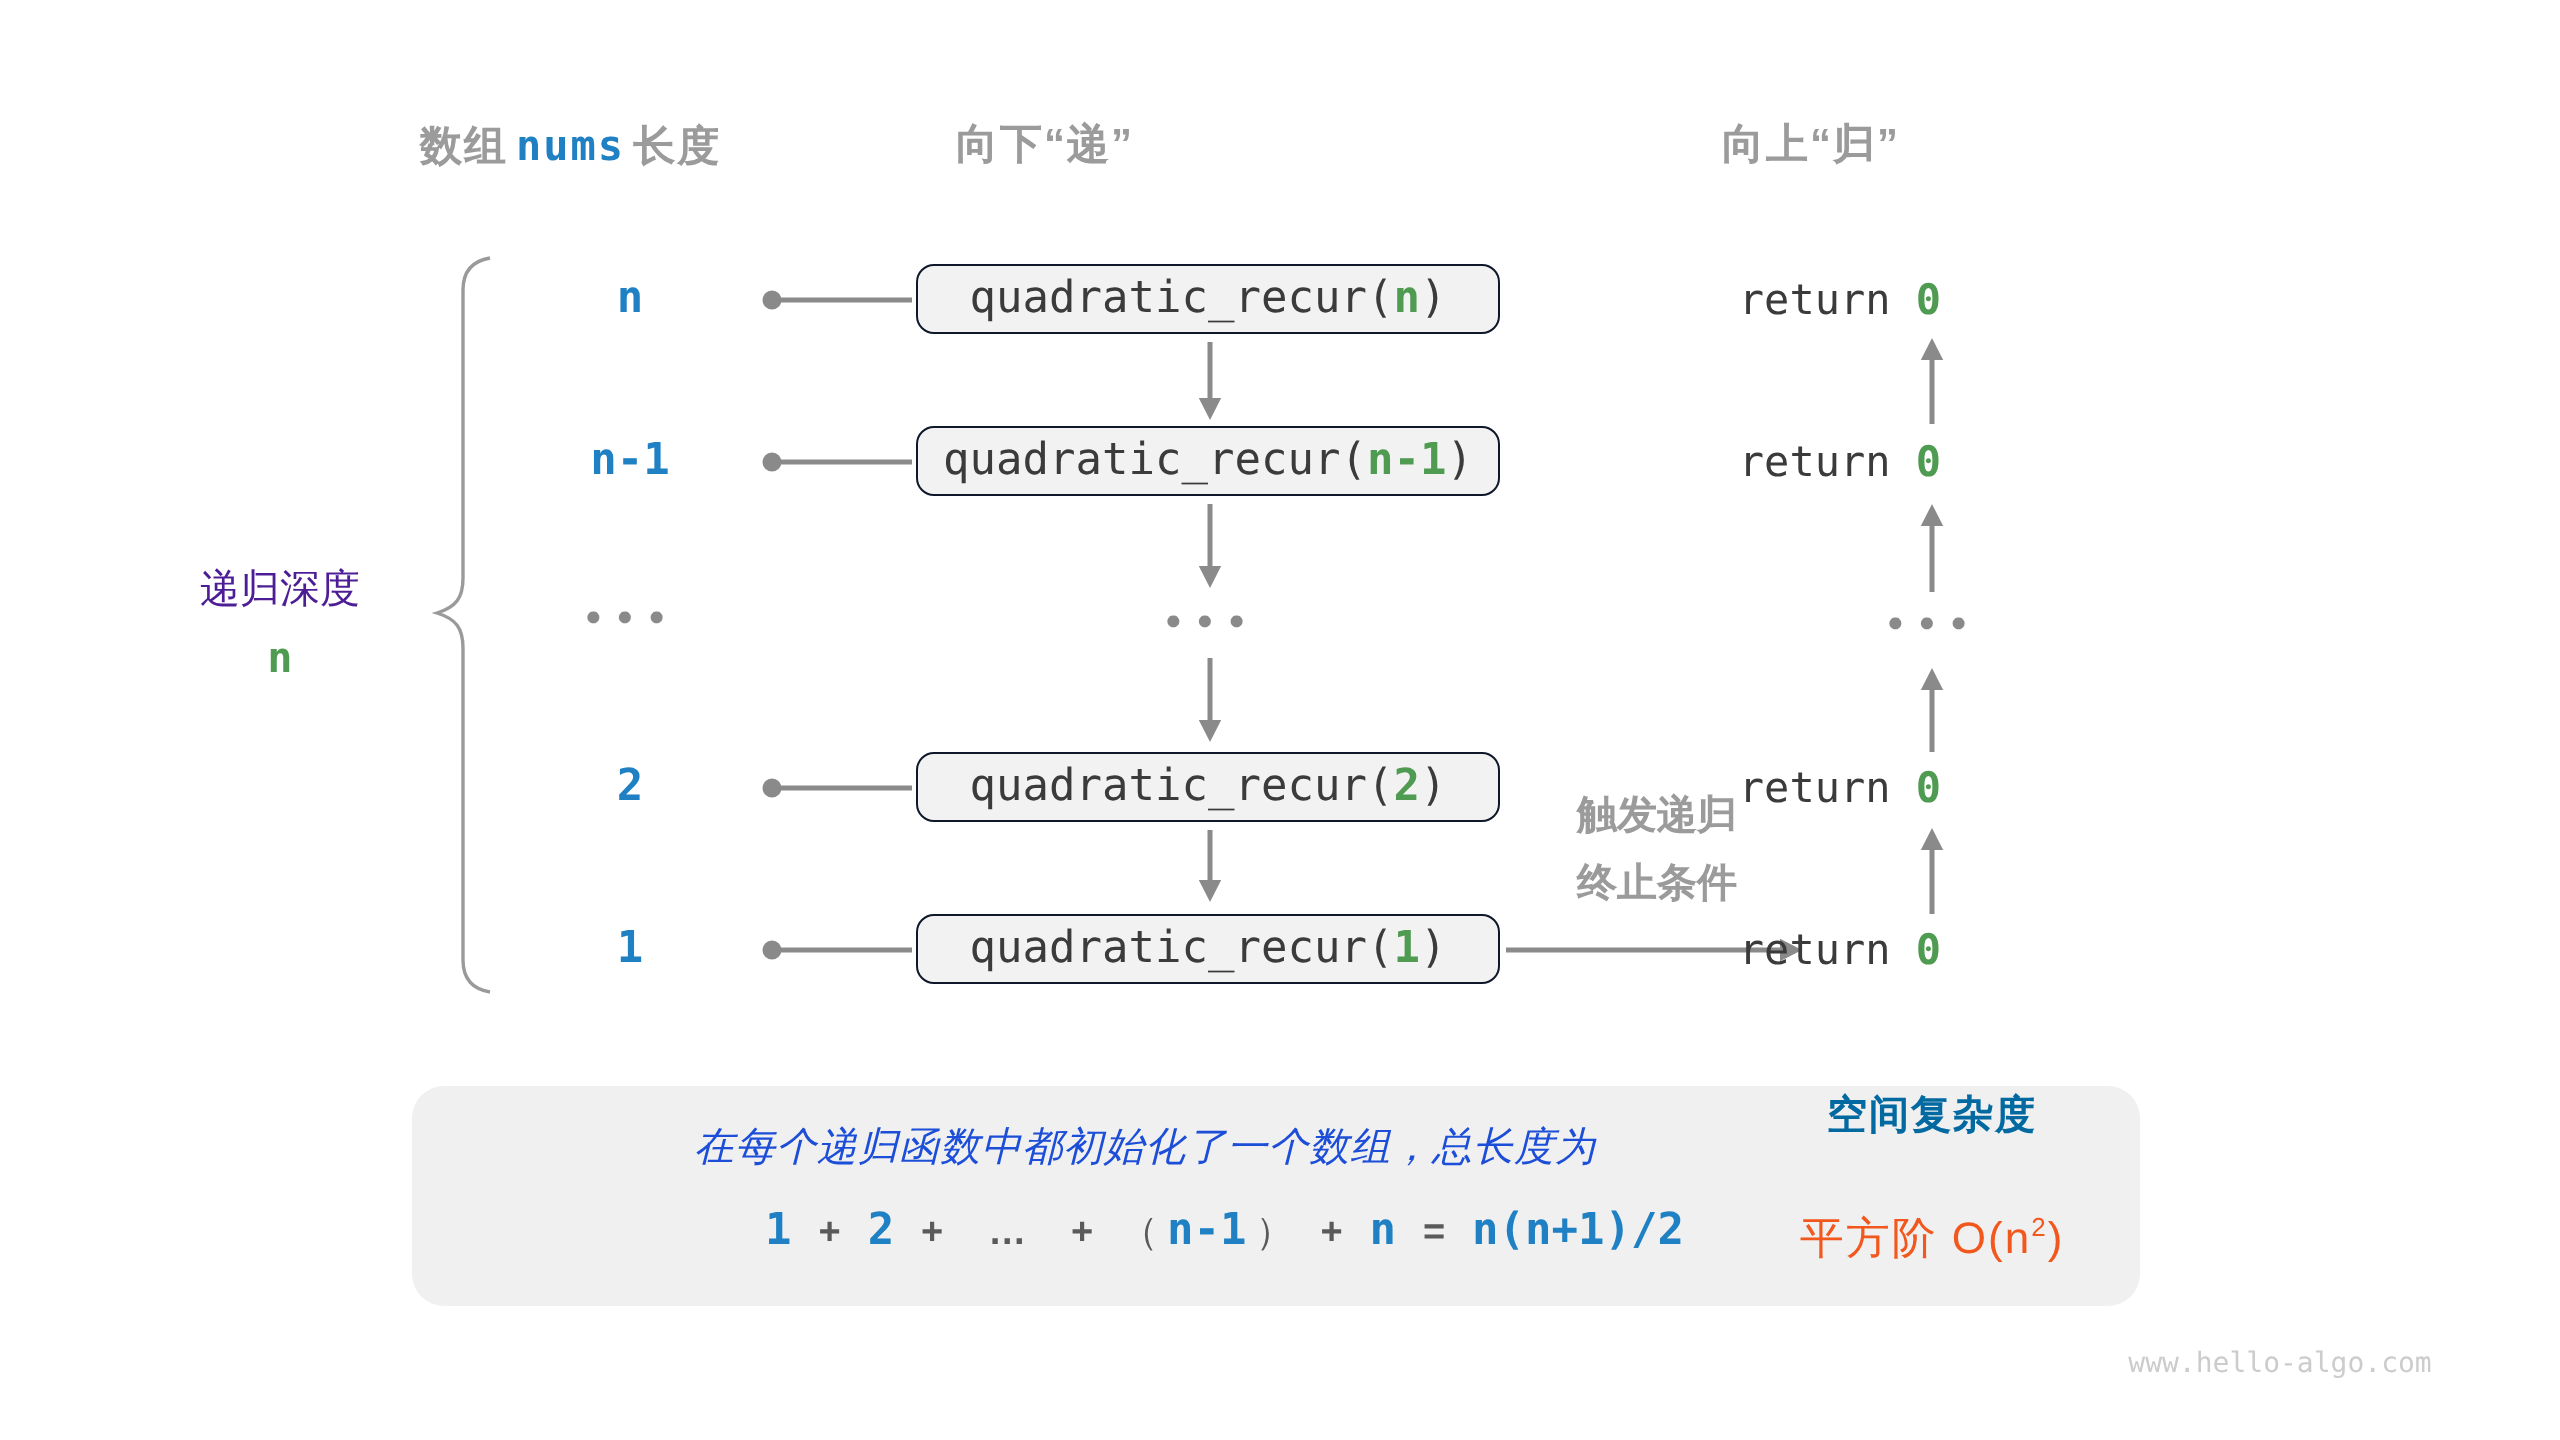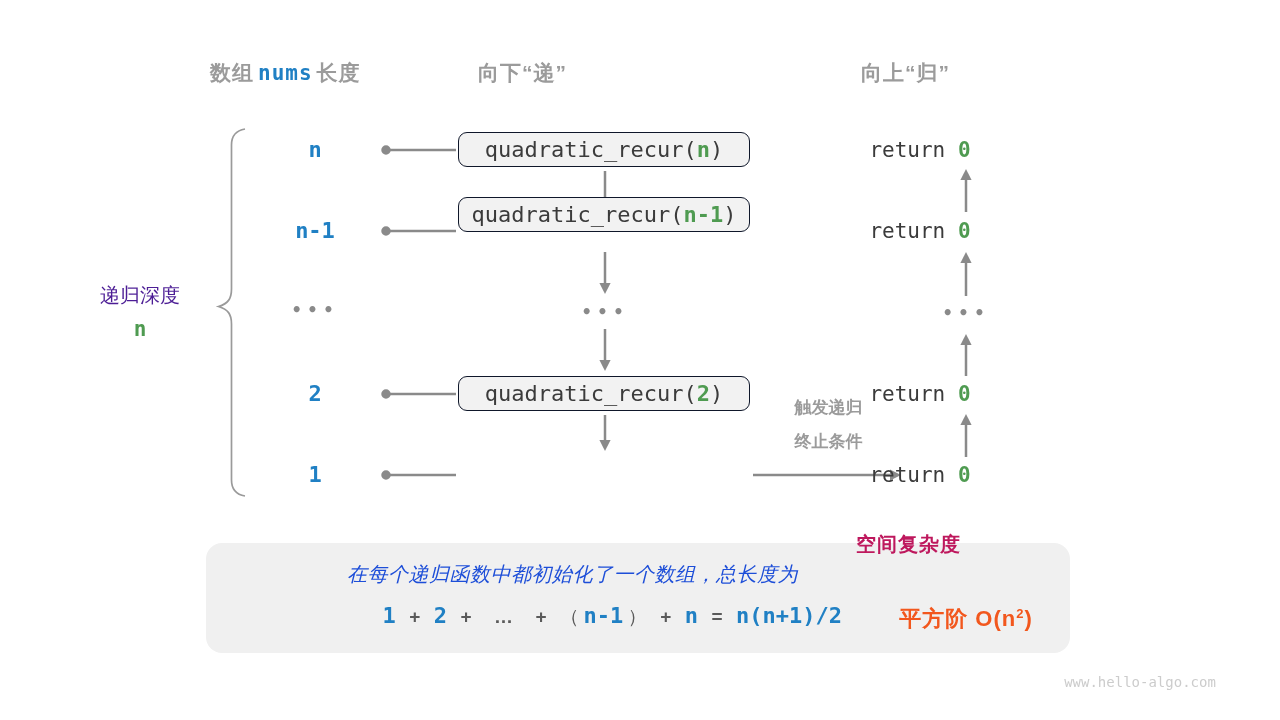--- a/index.html
+++ b/index.html
@@ -54,21 +54,21 @@
 
   
   .depth-title{left:62px;width:156px;top:282px;height:26px;line-height:26px;
     font-size:20px;color:#4c1d95;text-align:center;}
   .depth-n{left:62px;width:156px;top:316px;height:26px;line-height:26px;text-align:center;
     font-family:"DejaVu Sans Mono","Liberation Mono",monospace;
     font-size:21px;font-weight:700;color:#4f9b51;}
 
   
   .trigger{left:756px;width:145px;height:26px;line-height:26px;text-align:center;
-    font-size:17px;font-weight:700;color:#9b9b9b;}
+    font-size:20px;font-weight:700;color:#9b9b9b;}
 
   
   .panel{
     left:206px;top:543px;width:864px;height:110px;background:#f0f0f0;border-radius:16px;
   }
   .panel-line1{
     left:206px;top:560px;width:592px;height:28px;line-height:28px;text-align:right;
     font-size:20px;font-weight:500;color:#1d4ed8;letter-spacing:0.5px;font-style:italic;
   }
   .panel-formula{
@@ -76,26 +76,26 @@
     white-space:nowrap;
     margin-left:40px;
   }
   .f-num{
     font-family:"DejaVu Sans Mono","Liberation Mono",monospace;
     font-size:22px;font-weight:700;color:#2080c4;
   }
   .f-op{font-size:19px;font-weight:700;color:#5a5a5a;margin:0 9px;}
   .f-paren{font-size:19px;font-weight:500;color:#5a5a5a;margin:0;}
   .result-title{
-    left:856px;top:530px;width:220px;height:28px;line-height:28px;text-align:left;
-    font-size:20px;font-weight:700;color:#be185d;letter-spacing:1px;
+    left:856px;top:544px;width:220px;height:28px;line-height:28px;text-align:center;
+    font-size:20px;font-weight:700;color:#0369a1;letter-spacing:1px;
   }
   .result-value{
     left:856px;top:599px;width:220px;height:30px;line-height:30px;text-align:center;
-    font-size:22px;font-weight:700;color:#f2571d;letter-spacing:1px;white-space:nowrap;
+    font-size:22px;font-weight:400;color:#f2571d;letter-spacing:1px;white-space:nowrap;
   }
   .result-value sup{font-size:13px;}
 
   .watermark{
     left:1040px;top:672px;width:200px;height:20px;line-height:20px;text-align:center;
     font-family:"DejaVu Sans Mono","Liberation Mono",monospace;
     font-size:14px;color:#cccccc;
   }
 </style>
 </head>
@@ -155,32 +155,33 @@
   <div class="abs col-header" style="left:861px;width:200px;">向上“归”</div>
 
   <div class="abs depth-title">递归深度</div>
   <div class="abs depth-n">n</div>
 
   <div class="abs depth" style="top:136px;">n</div>
   <div class="abs callbox" style="top:132px;"><span>quadratic_recur(</span><span class="arg-green">n</span><span>)</span></div>
   <div class="abs ret" style="top:136px;"><span>return</span> <span class="arg-green">0</span></div>
 
   <div class="abs depth" style="top:217px;">n-1</div>
-  <div class="abs callbox" style="top:197px;"><span>quadratic_recur(</span><span class="arg-green">n-1</span><span>)</span></div>
+  <div class="abs callbox" style="top:213px;"><span>quadratic_recur(</span><span class="arg-green">n-1</span><span>)</span></div>
   <div class="abs ret" style="top:217px;"><span>return</span> <span class="arg-green">0</span></div>
 
   <div class="abs dots" style="left:275px;top:300px;">•••</div>
   <div class="abs dots" style="left:565px;top:302px;">•••</div>
   <div class="abs dots" style="left:926px;top:303px;">•••</div>
 
   <div class="abs depth" style="top:380px;">2</div>
   <div class="abs callbox" style="top:376px;"><span>quadratic_recur(</span><span class="arg-green">2</span><span>)</span></div>
   <div class="abs ret" style="top:380px;"><span>return</span> <span class="arg-green">0</span></div>
 
   <div class="abs depth" style="top:461px;">1</div>
+  <div class="abs callbox" style="top:457px;"><span>quadratic_recur(</span><span class="arg-green">1</span><span>)</span></div>
   <div class="abs ret" style="top:461px;"><span>return</span> <span class="arg-green">0</span></div>
 
   <div class="abs trigger" style="top:395px;">触发递归</div>
   <div class="abs trigger" style="top:429px;text-align:center;">终止条件</div>
 
   <div class="abs panel"></div>
   <div class="abs panel-line1">在每个递归函数中都初始化了一个数组，总长度为</div>
   <div class="abs panel-formula">
     <span class="f-num">1</span>
     <span class="f-op">+</span>

